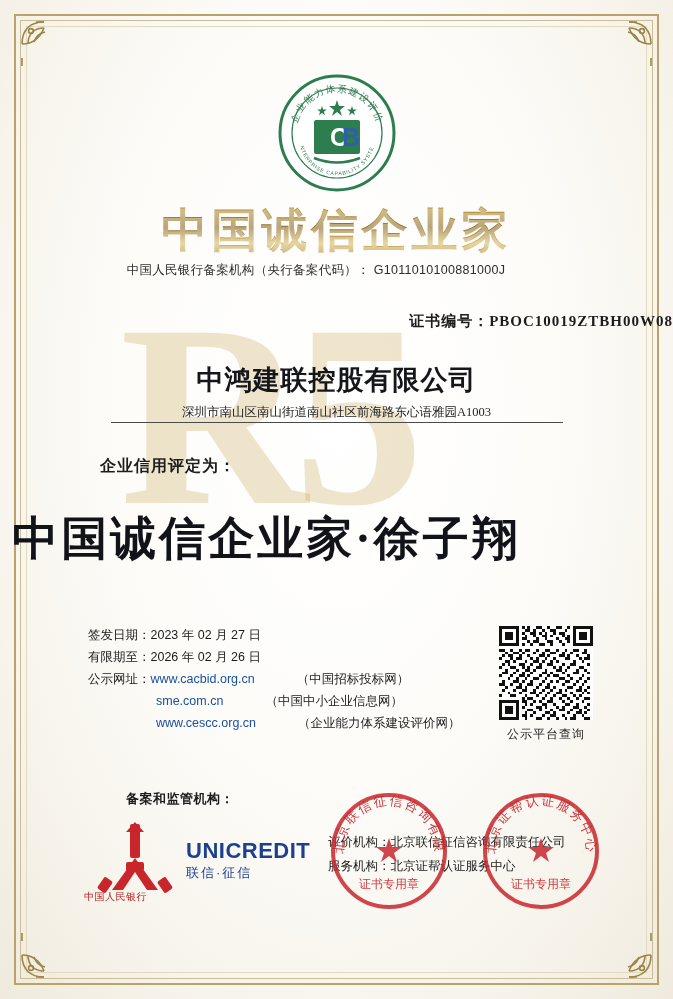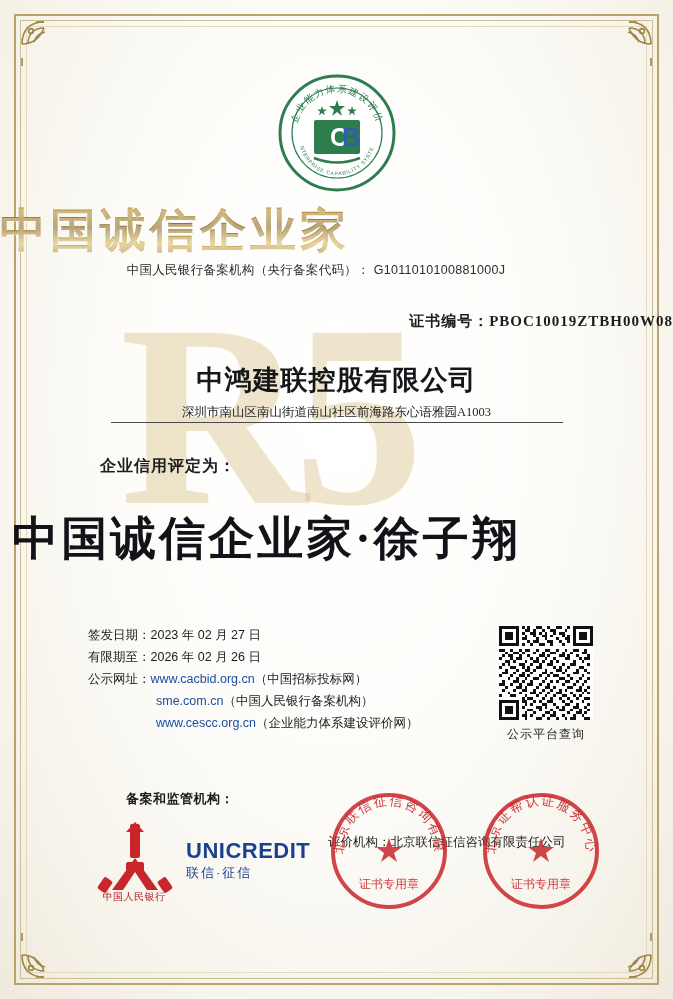--- a/index.html
+++ b/index.html
@@ -55,21 +55,21 @@
 
   
   .emblem-wrap{
     position:absolute;left:50%;top:74px;transform:translateX(-50%);
     width:118px;height:118px;
   }
   .emblem-wrap svg{display:block;}
 
   
   .main-title{
-    position:absolute;top:200px;left:0;width:673px;
+    position:absolute;top:200px;left:0;width:673px;text-align:center;
     font-family:"Liberation Serif", serif;
     font-weight:700;
     font-size:46px;
     letter-spacing:4px;
     background:linear-gradient(180deg,#c9a13c 0%,#8b6a22 45%,#d9bb62 70%,#8a6a23 100%);
     -webkit-background-clip:text;background-clip:text;
     color:#9b7a2c;
     -webkit-text-fill-color:transparent;
     text-shadow:0 1px 0 rgba(255,255,255,.4);
   }
@@ -109,21 +109,21 @@
   }
 
   
   .meta{
     position:absolute;top:624px;left:88px;
     font-size:12.5px;color:#1b1b1b;line-height:22px;
     font-family:"Liberation Sans", sans-serif;
   }
   .meta .row{white-space:nowrap;}
   .meta .url{color:#1b4fa0;}
-  .meta .tail{color:#1b1b1b;}
+  .meta .tail{color:#1b1b1b;margin-left:42px;}
 
   
   .qr-wrap{
     position:absolute;top:626px;left:497px;width:98px;text-align:center;
   }
   .qr{
     width:94px;height:94px;display:block;margin:0 auto;
     background:#fff;
   }
   .qr-cap{
@@ -135,21 +135,21 @@
   .reg-label{
     position:absolute;top:790px;left:82px;
     font-size:13px;color:#1b1b1b;font-weight:700;letter-spacing:.5px;
     font-family:"Liberation Serif", serif;
     margin-left:44px;
   }
   .pboc-logo{
     position:absolute;top:818px;left:92px;width:86px;height:92px;
   }
   .pboc-cap{
-    position:absolute;top:890px;left:84px;width:100px;text-align:center;
+    position:absolute;top:890px;left:84px;width:100px;text-align:left;
     font-size:10px;color:#b42020;letter-spacing:.5px;
     font-family:"Liberation Sans", sans-serif;
   }
   .unicredit{
     position:absolute;top:838px;left:186px;width:120px;
   }
   .uni-name{
     font-size:22px;font-weight:700;color:#1b3f91;letter-spacing:.5px;
     font-family:"Liberation Sans", sans-serif;
   }
@@ -270,21 +270,21 @@
     <div class="rating-label">企业信用评定为：</div>
     <div class="rating-value">中国诚信企业家·徐子翔</div>
 
     <div class="meta">
       <div class="row">签发日期：2023 年 02 月 27 日</div>
       <div class="row">有限期至：2026 年 02 月 26 日</div>
       <div class="row">
         <span>公示网址：</span><span class="url">www.cacbid.org.cn</span><span class="tail">（中国招标投标网）</span>
       </div>
       <div class="row" style="padding-left:68px;">
-        <span class="url">sme.com.cn</span><span class="tail">（中国人民银行备案机构）</span>
+        <span class="url">sme.com.cn</span><span class="tail">（中国中小企业信息网）</span>
       </div>
       <div class="row" style="padding-left:68px;">
         <span class="url">www.cescc.org.cn</span><span class="tail">（企业能力体系建设评价网）</span>
       </div>
     </div>
 
     <div class="qr-wrap">
       <svg class="qr" viewBox="0 0 33 33" shape-rendering="crispEdges">
         <rect width="33" height="33" fill="#ffffff"></rect>
         <g fill="#111111">
@@ -578,20 +578,21 @@
     </div>
     <div class="pboc-cap">中国人民银行</div>
 
     <div class="unicredit">
       <div class="uni-name">UNICREDIT</div>
       <div class="uni-sub">联信·征信</div>
     </div>
 
     <div class="org-lines">
       <div>评价机构：北京联信征信咨询有限责任公司</div>
+      <div>服务机构：北京证帮认证服务中心</div>
     </div>
 
     <div class="seal left">
       <svg viewBox="0 0 126 126">
         <circle cx="63" cy="63" r="56" fill="none" stroke="#c8262b" stroke-width="4" opacity="0.85"></circle>
         <path id="sealLeftArc" d="M 17 63 A 46 46 0 0 1 109 63" fill="none"></path>
         <text font-size="13" fill="#c8262b" font-family="Liberation Serif, serif" letter-spacing="2" opacity="0.9">
           <textPath href="#sealLeftArc" startOffset="50%" text-anchor="middle">北京联信征信咨询有限</textPath>
         </text>
         <polygon points="63,50 66,59 76,59 68,65 71,74 63,68 55,74 58,65 50,59 60,59" fill="#c8262b" opacity="0.85"></polygon>

